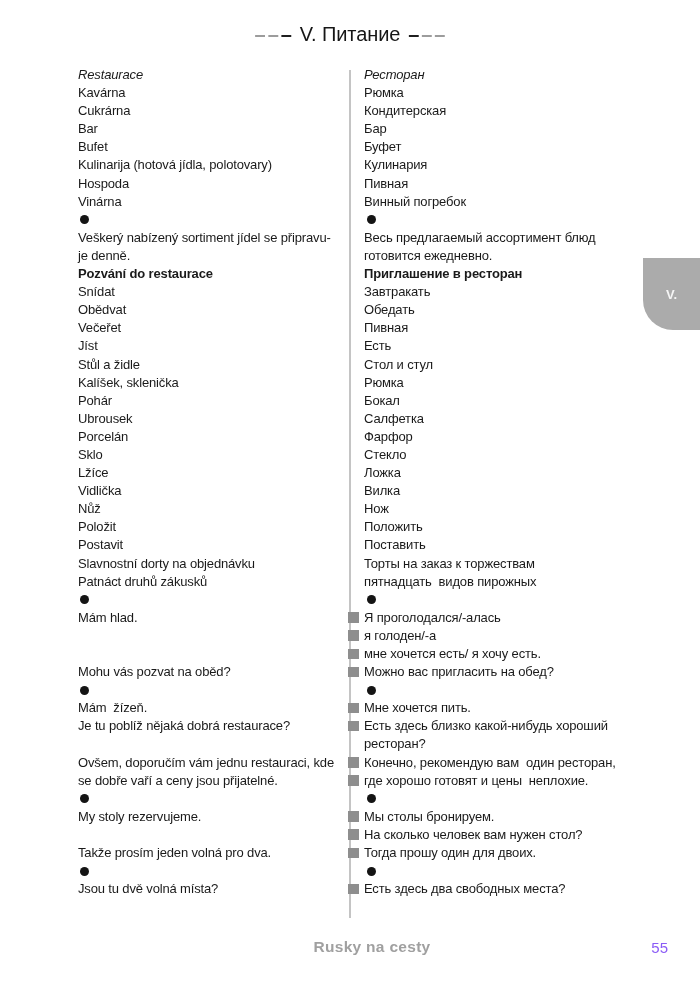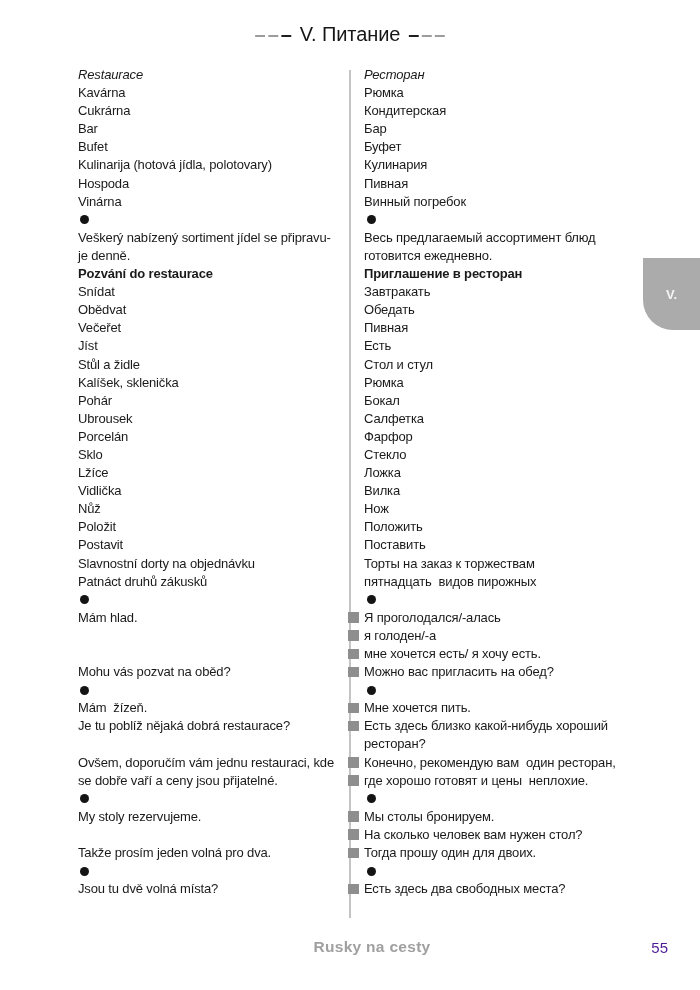--- a/index.html
+++ b/index.html
@@ -86,21 +86,21 @@
     font-size: 15.5px;
     font-weight: bold;
     color: #a0a0a0;
     letter-spacing: 0.3px;
     padding-left: 44px;
   }
   .page-number {
     position: absolute;
     top: 939px; right: 32px;
     font-size: 15px;
-    color: #4c1d95;
+    color: #8b5cf6;
   }
 </style>
 </head>
 <body>
 
 <div class="page">
 
   <div class="header">
     <span class="dash g">–</span><span class="dash g">–</span><span class="dash b">–</span><span class="title">V. Питание</span><span class="dash b">–</span><span class="dash g">–</span><span class="dash g">–</span>
   </div>

